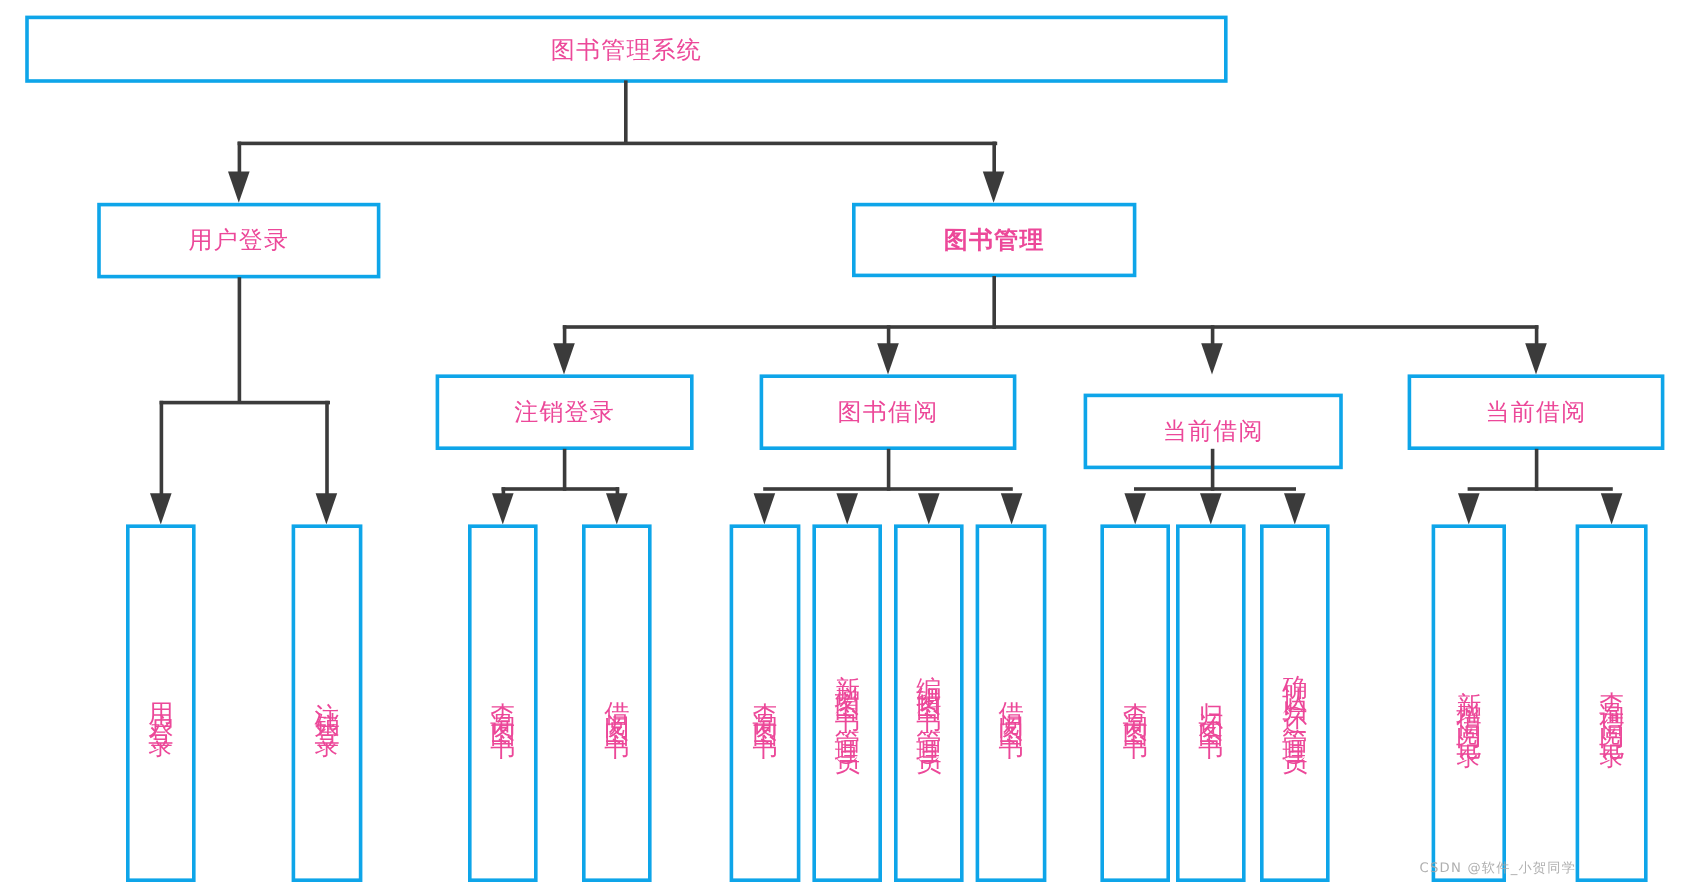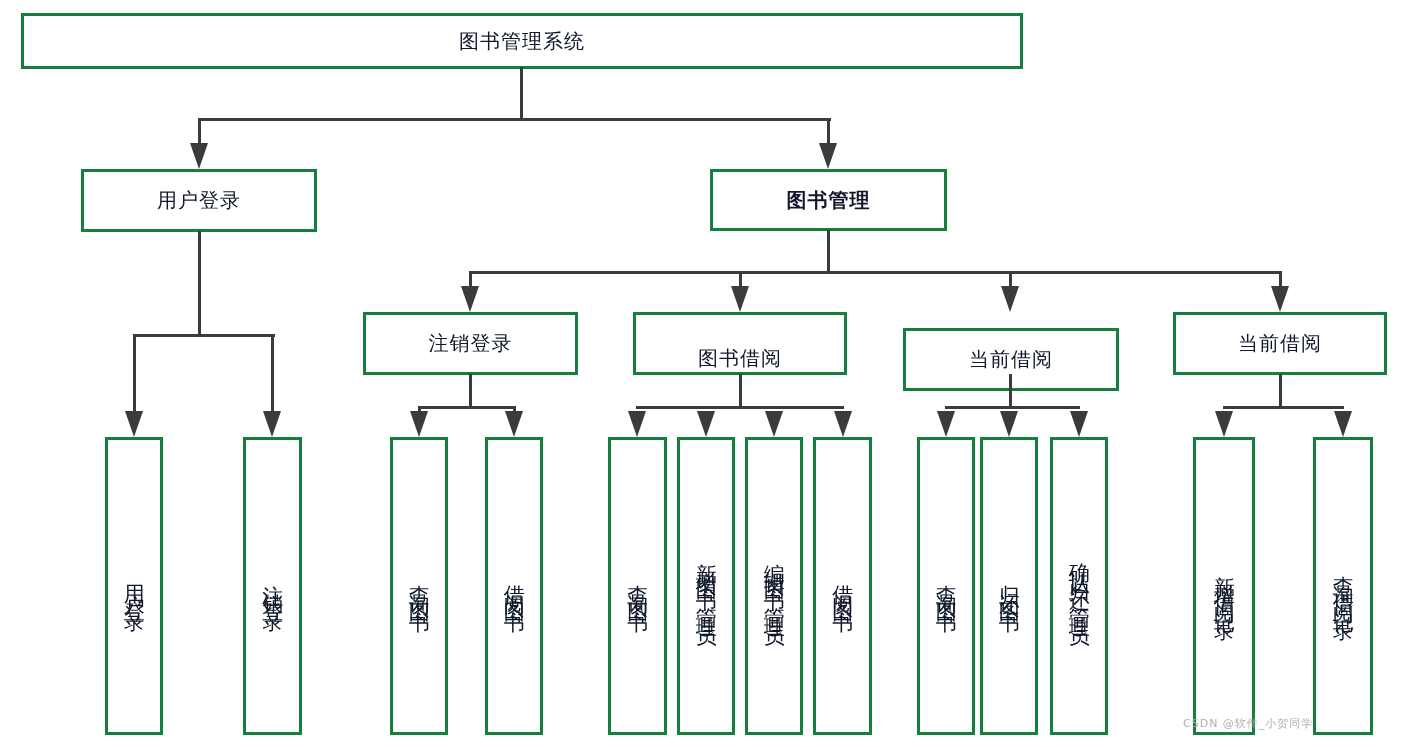--- a/index.html
+++ b/index.html
@@ -2,23 +2,23 @@
 <html><head>
 <meta charset="utf-8">
 <style>
   html,body { margin:0; padding:0; background:#fff; }
   #stage {
     position:relative; width:1405px; height:747px; background:#ffffff;
     font-family:"DejaVu Sans","Liberation Sans",sans-serif; overflow:hidden;
   }
   .box {
     position:absolute; box-sizing:border-box;
-    border:3px solid #15803d; background:#ffffff;
+    border:3px solid #0ea5e9; background:#ffffff;
     display:flex; align-items:center; justify-content:center;
-    color:#0f172a;
+    color:#ec4899;
   }
   .hbox { font-size:20px; letter-spacing:1px; }
   .vbox { font-size:21px; }
   .vbox > span {
     writing-mode:vertical-rl; text-orientation:mixed;
     letter-spacing:9px; line-height:1.25; white-space:nowrap;
   }
   .hl { position:absolute; height:3px; background:#3b3b3b; }
   .vl { position:absolute; width:3px; background:#3b3b3b; }
   .ah {
@@ -69,21 +69,21 @@
   <div class="vl" style="left:739px; top:271px; height:18px;"></div>
   <div class="ah" style="left:731px; top:286px;"></div>
   <div class="vl" style="left:1009px; top:271px; height:18px;"></div>
   <div class="ah" style="left:1001px; top:286px;"></div>
   <div class="vl" style="left:1279px; top:271px; height:18px;"></div>
   <div class="ah" style="left:1271px; top:286px;"></div>
 
   <div class="box hbox" style="left:363px; top:312px; width:215px; height:63px;">
     <span>注销登录</span>
   </div>
-  <div class="box hbox" style="left:633px; top:312px; width:214px; height:63px;align-items:flex-end;">
+  <div class="box hbox" style="left:633px; top:312px; width:214px; height:63px;">
     <span>图书借阅</span>
   </div>
   <div class="box hbox" style="left:903px; top:328px; width:216px; height:63px;">
     <span>当前借阅</span>
   </div>
   <div class="box hbox" style="left:1173px; top:312px; width:214px; height:63px;">
     <span>当前借阅</span>
   </div>
 
   <div class="vl" style="left:469px; top:374px; height:35px;"></div>

